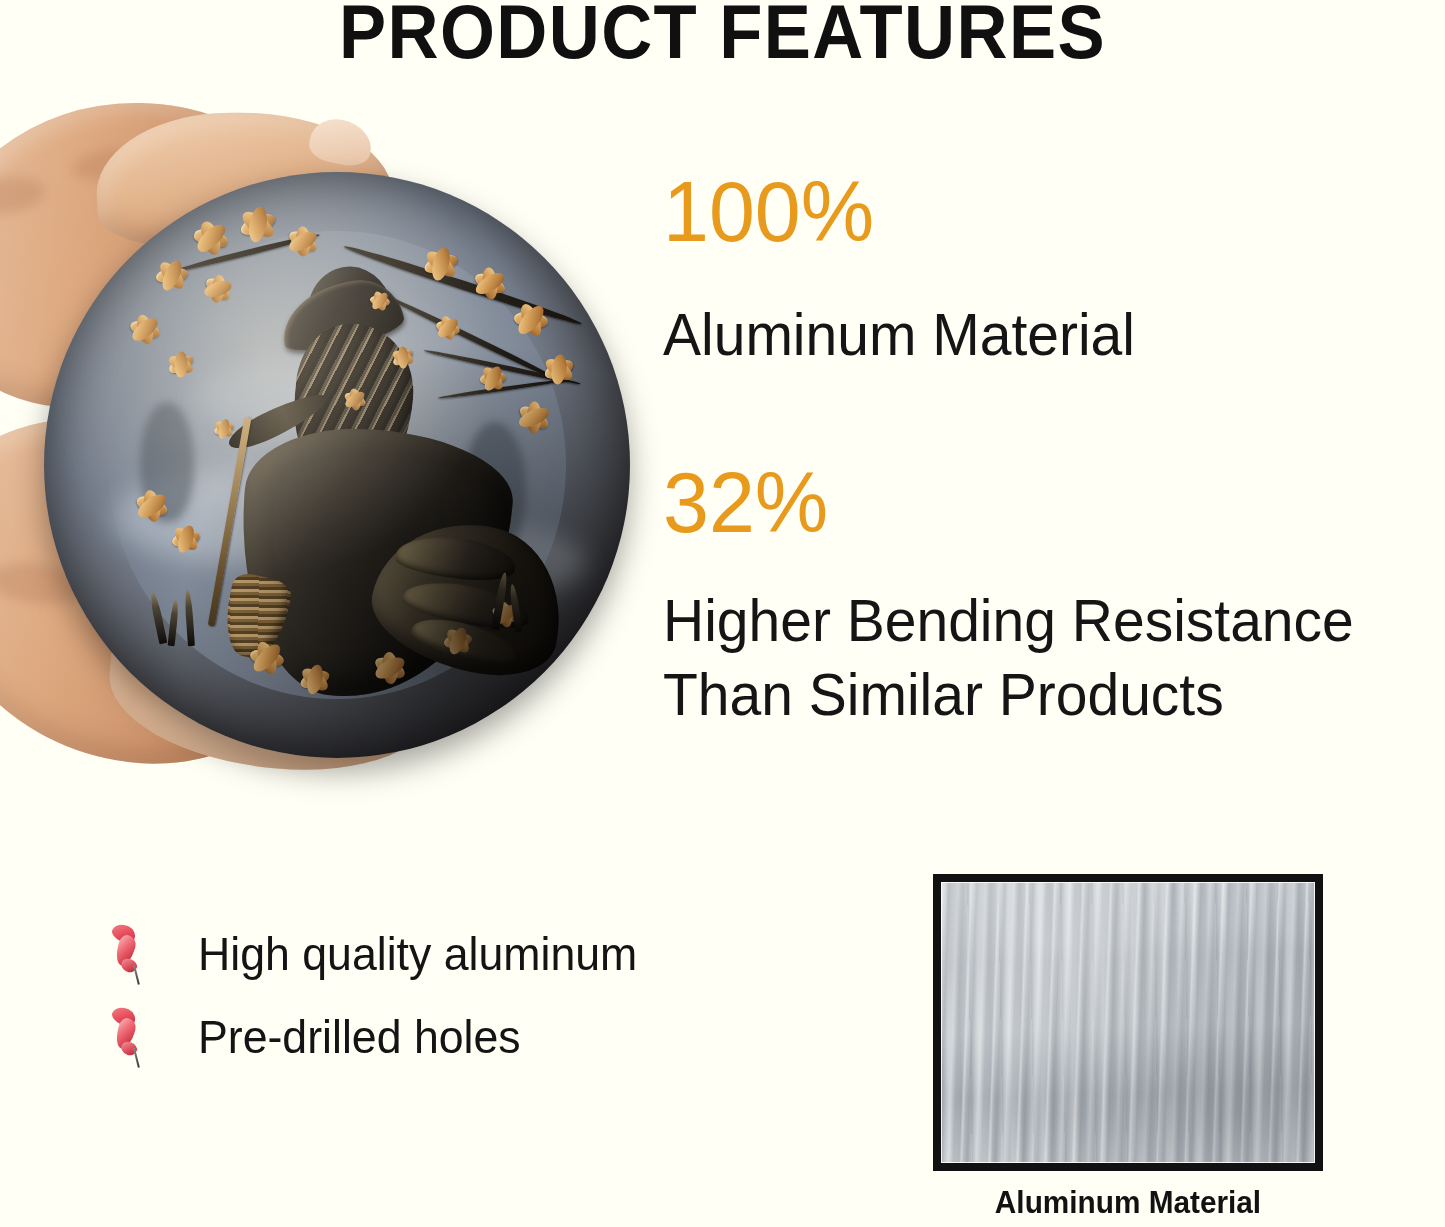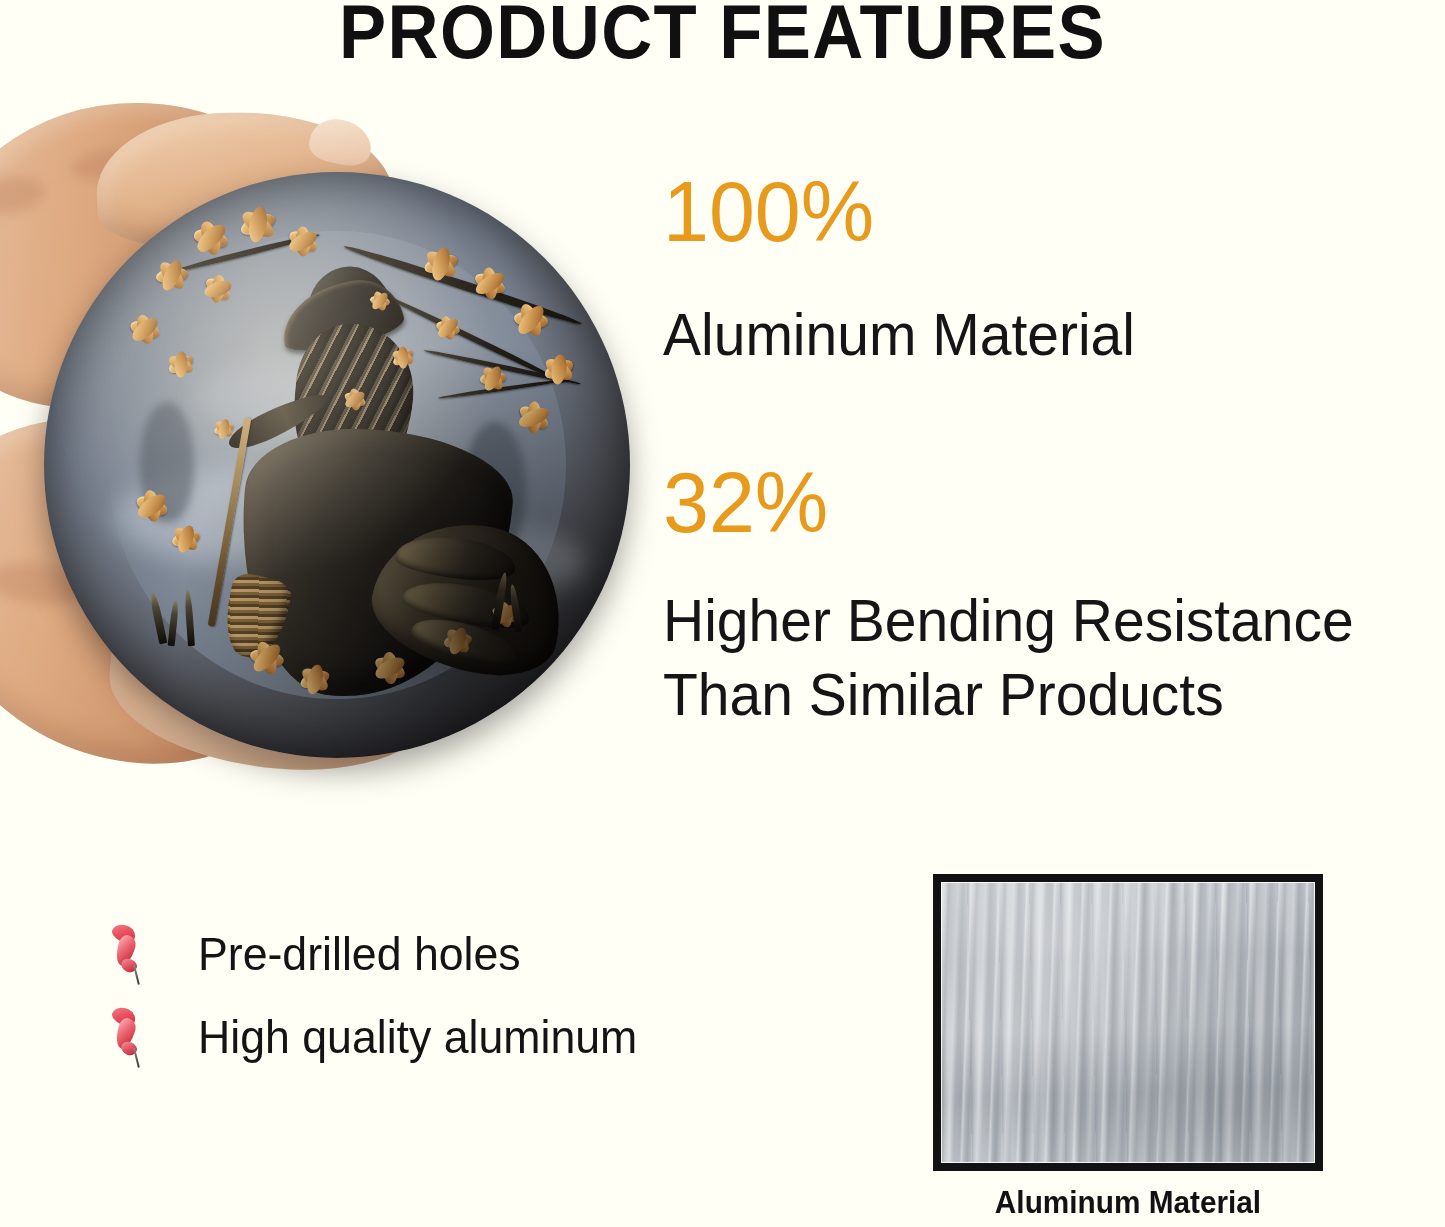--- a/index.html
+++ b/index.html
@@ -531,31 +531,31 @@
 
   <div id="bullets">
 
     <div class="bullet">
       <span class="pin-icon">
         <span class="pin-head"></span>
         <span class="pin-body"></span>
         <span class="pin-collar"></span>
         <span class="pin-needle"></span>
       </span>
-      <span class="bullet-text">Pre-drilled holes</span>
+      <span class="bullet-text">High quality aluminum</span>
     </div>
 
     <div class="bullet">
       <span class="pin-icon">
         <span class="pin-head"></span>
         <span class="pin-body"></span>
         <span class="pin-collar"></span>
         <span class="pin-needle"></span>
       </span>
-      <span class="bullet-text">High quality aluminum</span>
+      <span class="bullet-text">Pre-drilled holes</span>
     </div>
 
 
   </div>
 
   <div id="swatch-wrap">
     <div id="swatch-frame">
       <div id="swatch-texture"></div>
       <div id="swatch-sheen"></div>
       <div id="swatch-inner-line"></div>

